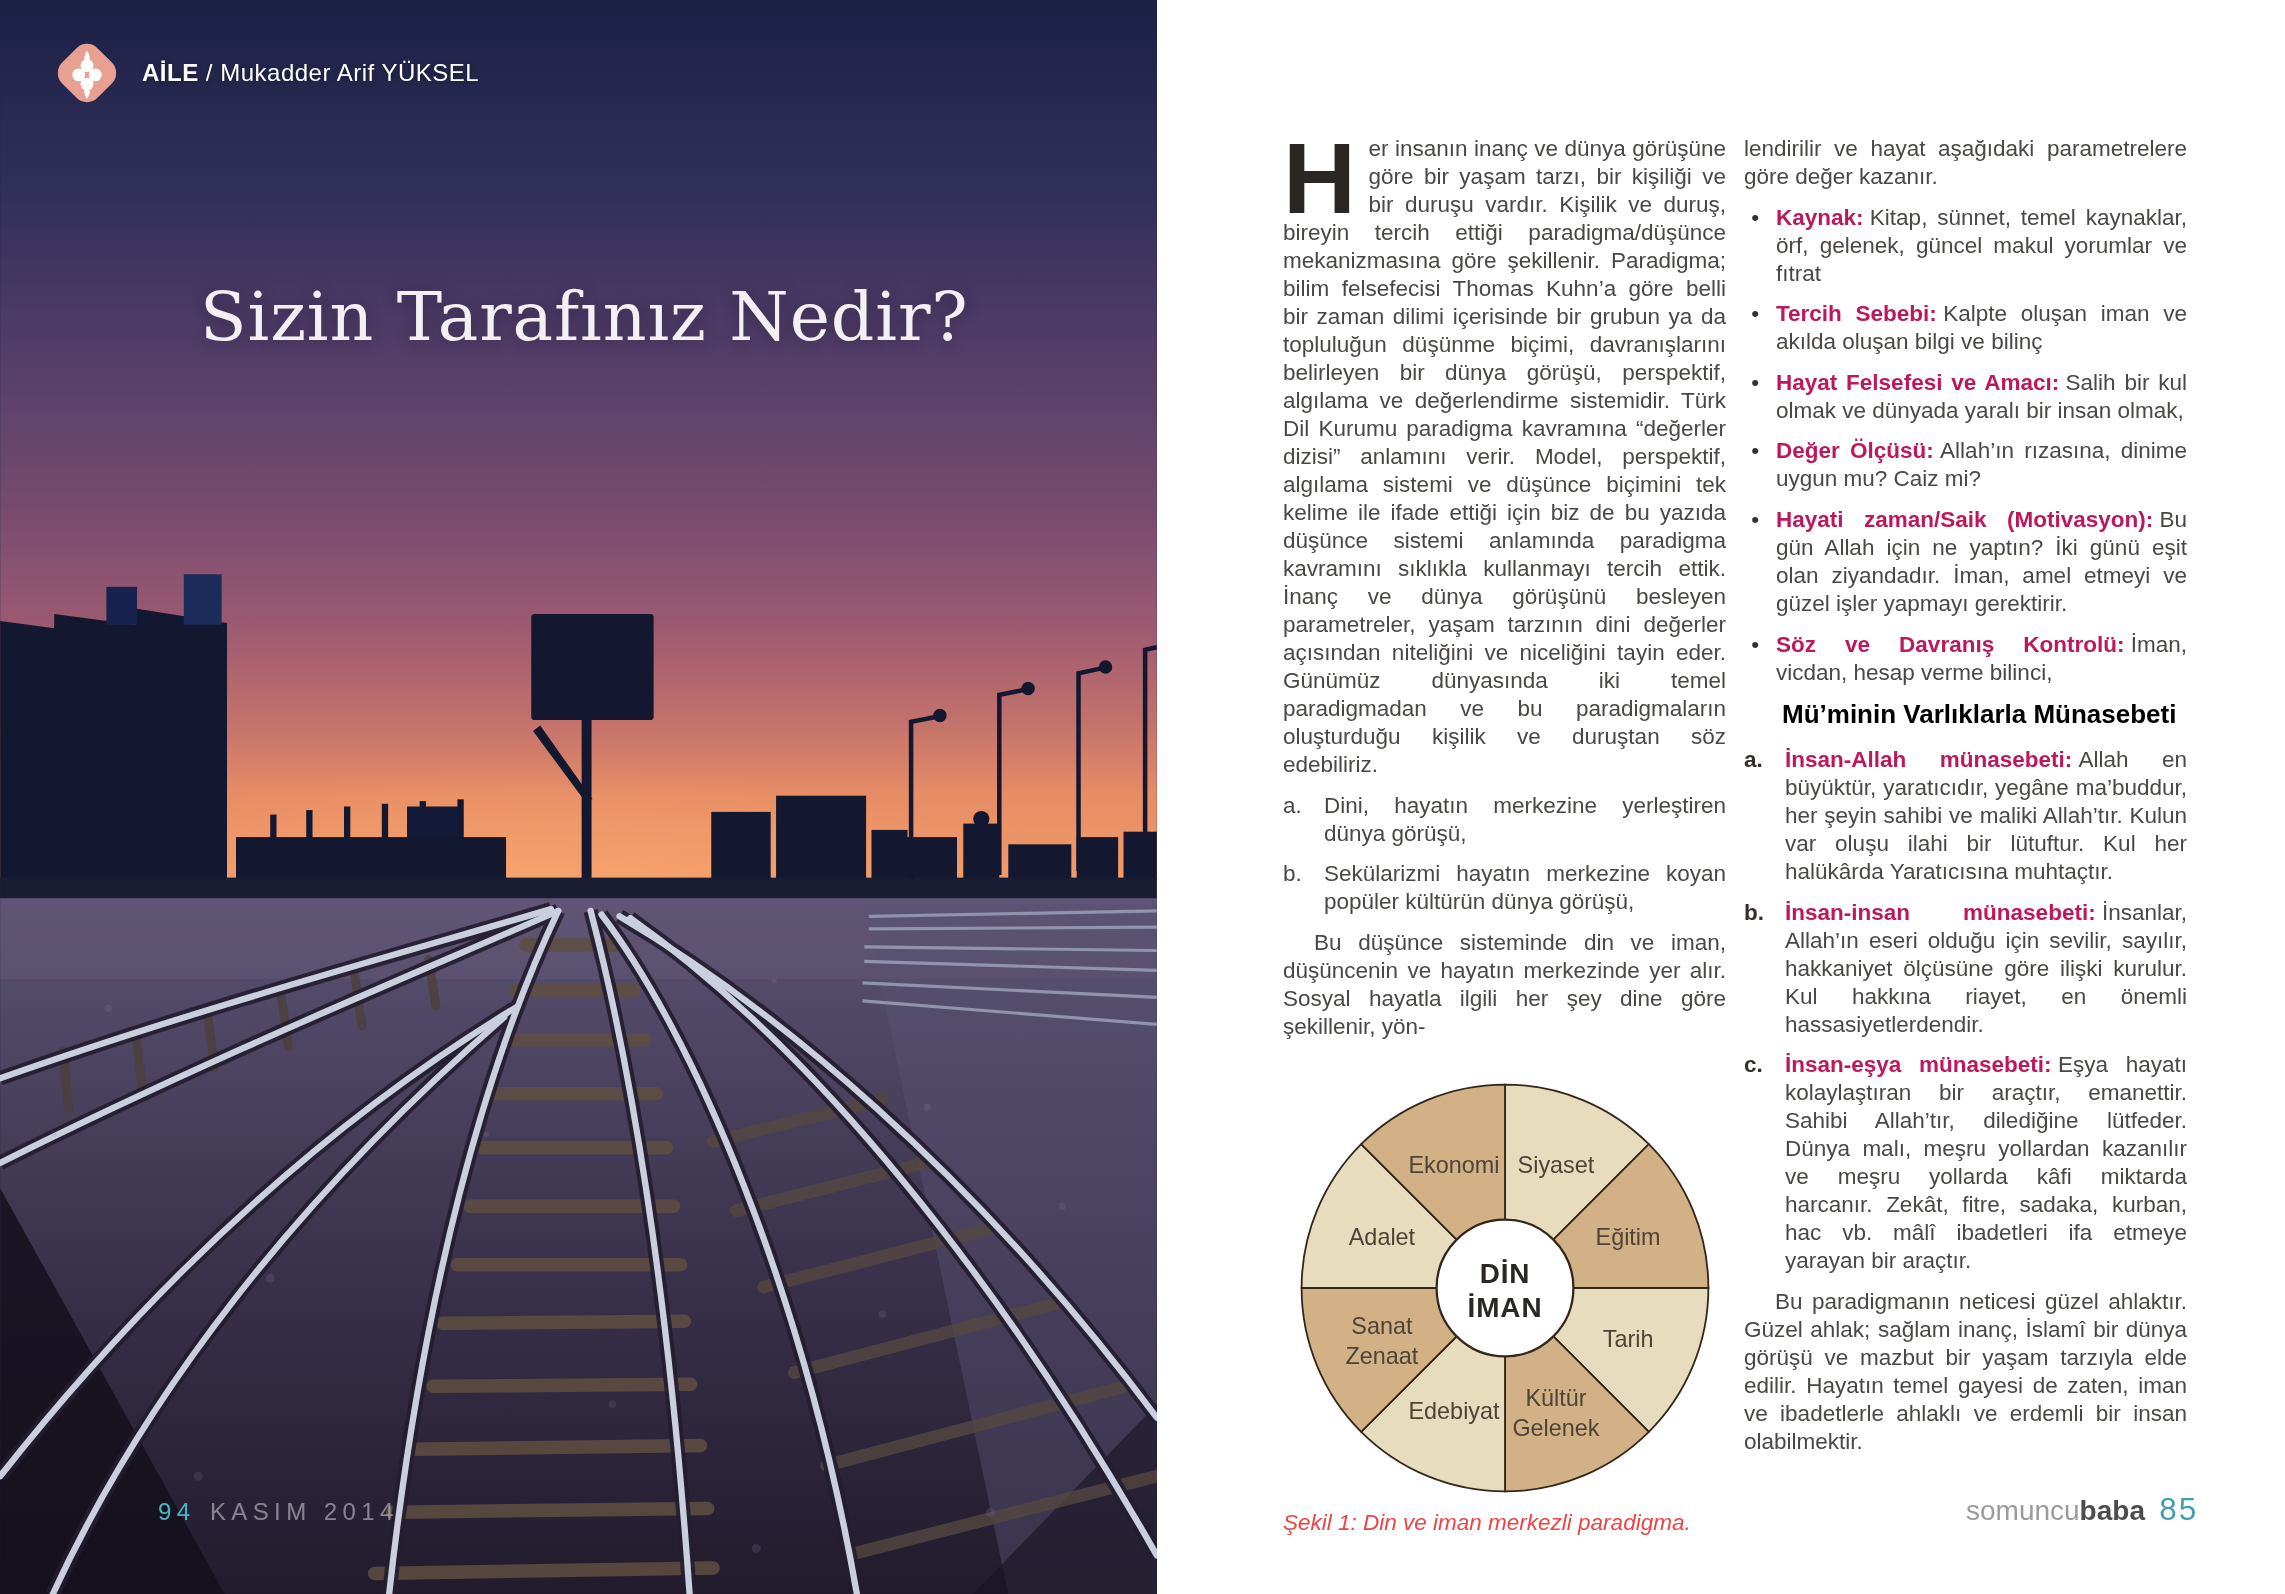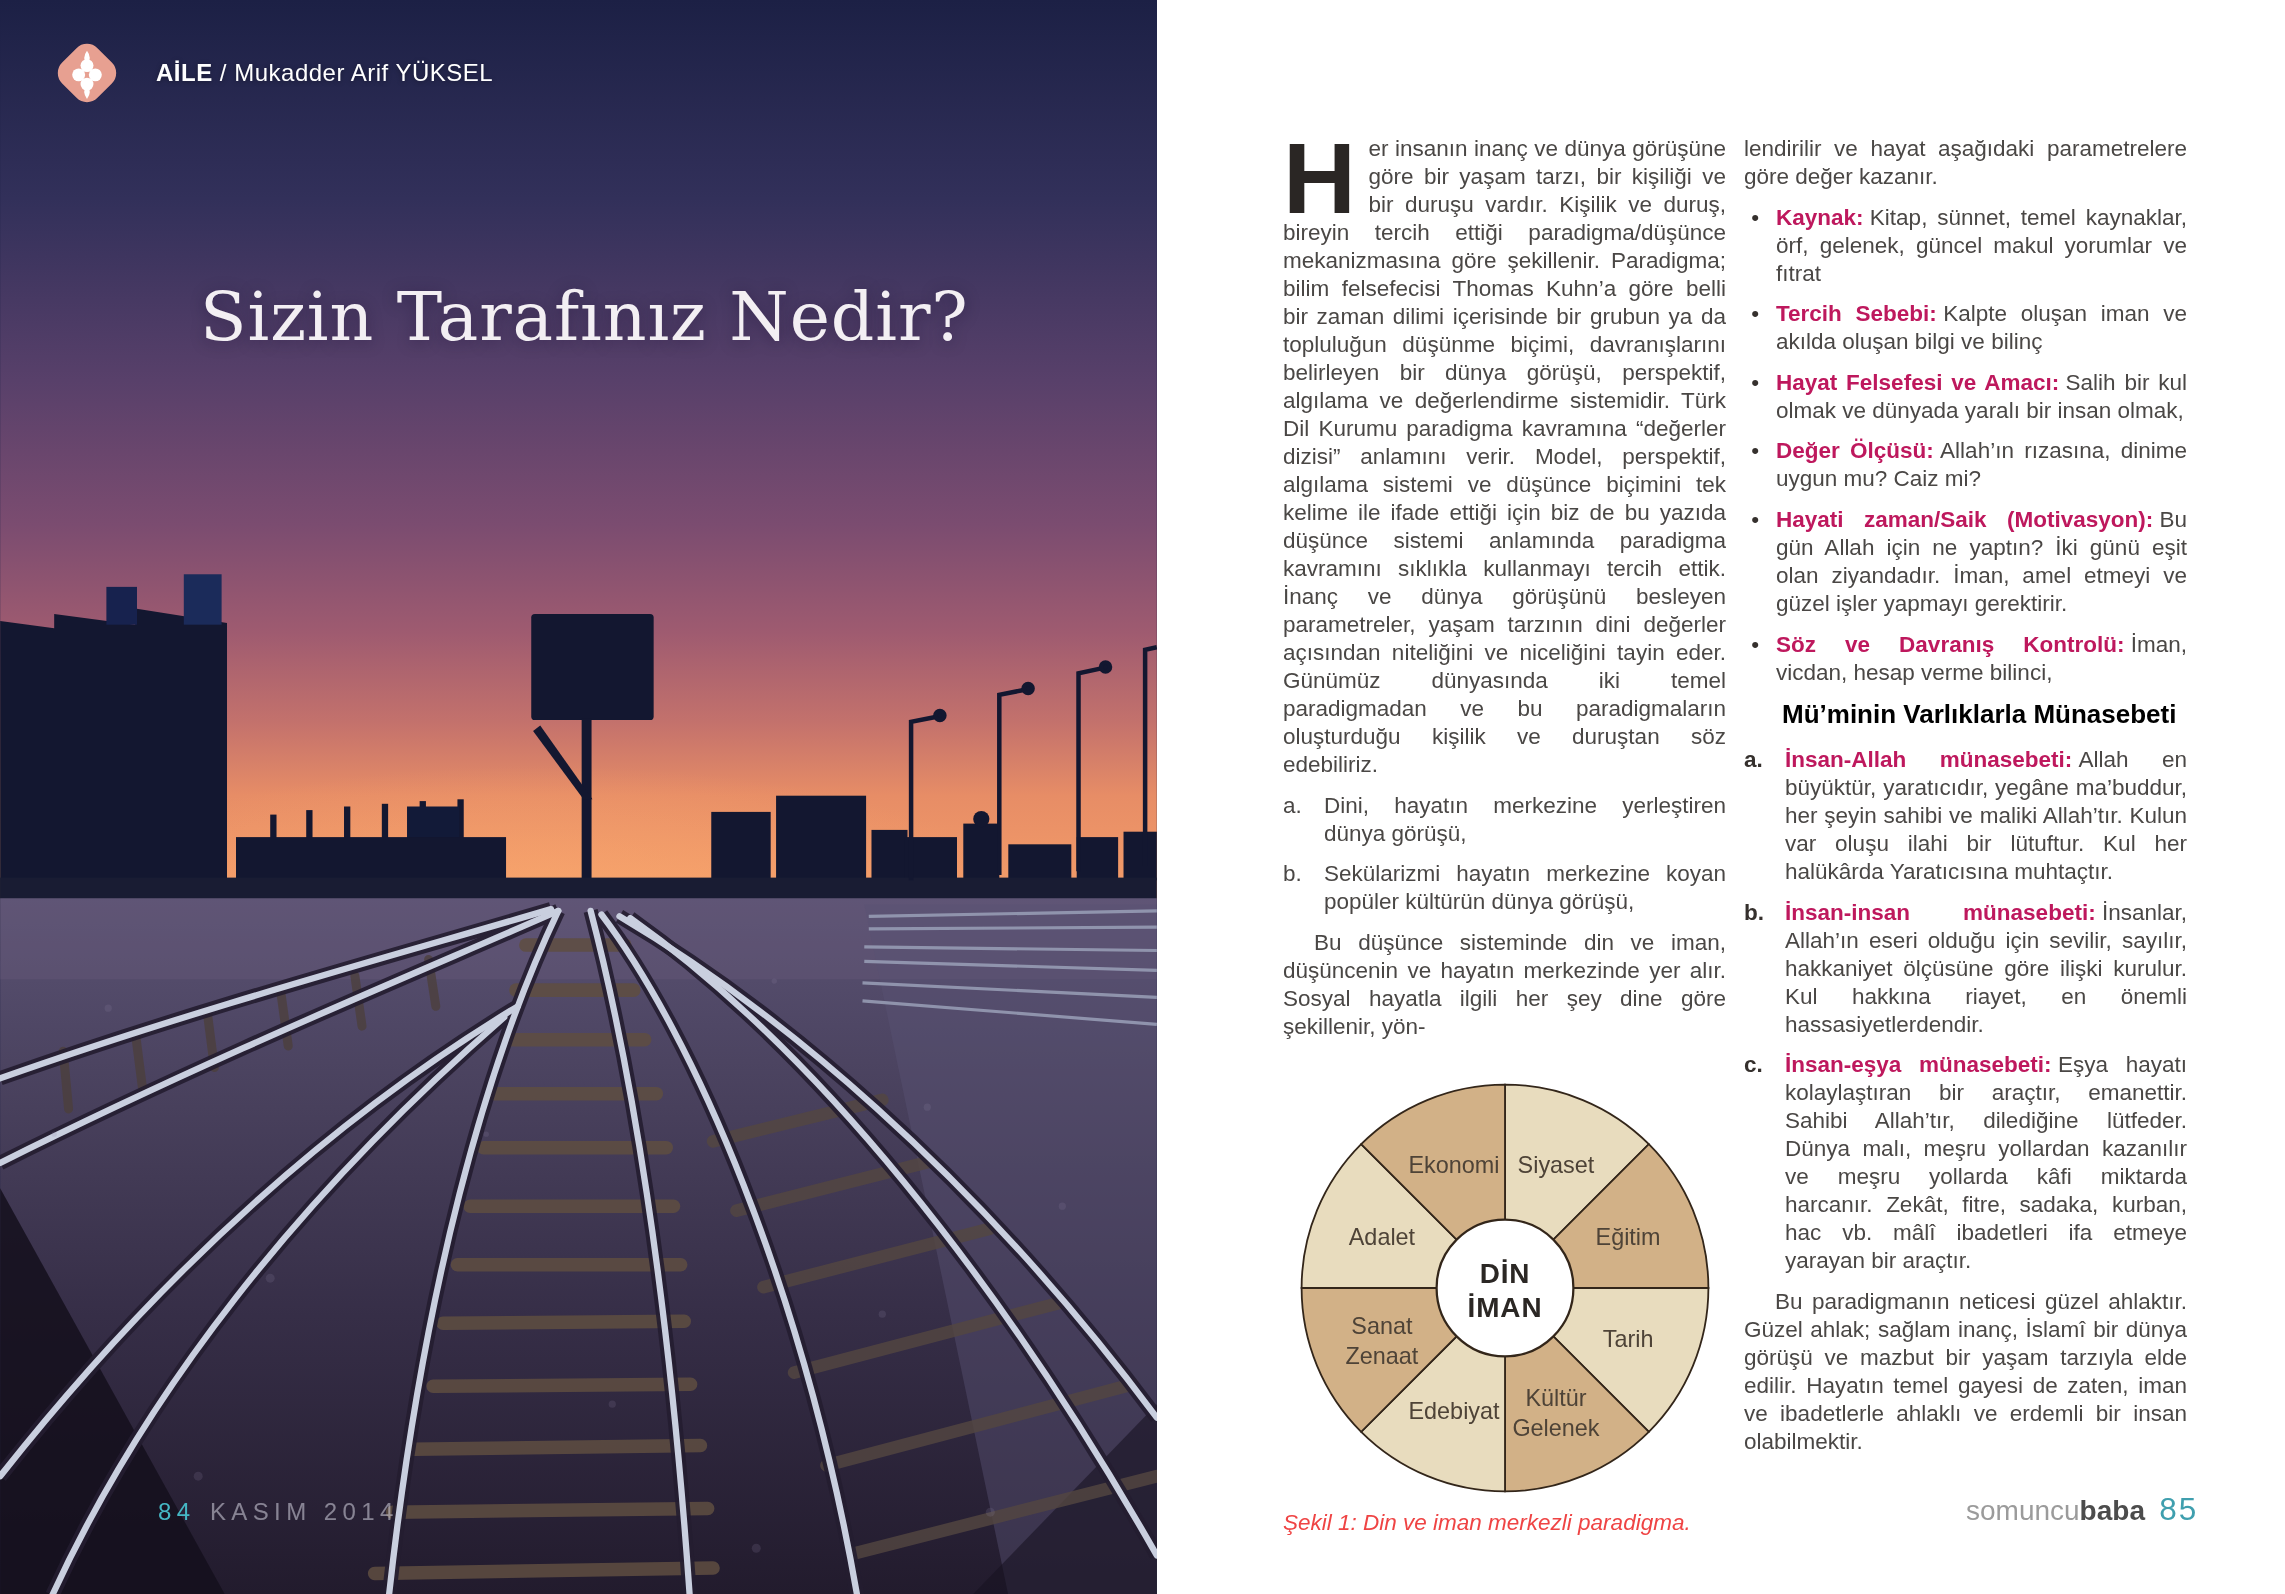--- a/index.html
+++ b/index.html
@@ -3,21 +3,21 @@
 <meta charset="utf-8">
 <style>
   html,body{margin:0;padding:0}
   body{
     width:2285px;height:1595px;position:relative;background:#ffffff;
     font-family:"Liberation Sans",sans-serif;color:#4a4745;overflow:hidden;
   }
   
   .page-left{position:absolute;left:0;top:0;width:1157px;height:1595px;overflow:hidden;background:#1c2045}
   .photo-svg{position:absolute;left:0;top:0;width:1157px;height:1595px;display:block}
-  .cover-header{position:absolute;left:50px;top:36px;display:flex;align-items:center;gap:32px;color:#ffffff}
+  .cover-header{position:absolute;left:50px;top:36px;display:flex;align-items:center;gap:18px;color:#ffffff}
   .logo{width:74px;height:74px;display:block}
   .cover-header .headline{font-size:24px;letter-spacing:0.5px;text-shadow:0 0.9px 5.4px rgba(0,0,0,.35)}
   .cover-header .cat{font-weight:bold}
   .cover-title{
     position:absolute;left:200px;top:277px;width:927px;margin:0;
     font-family:"DejaVu Serif","Liberation Serif",serif;font-weight:normal;
     font-size:68px;color:#f3eff3;letter-spacing:0.9px;text-shadow:0 1.8px 14.4px rgba(20,10,40,.35);
   }
   .cover-footer{position:absolute;left:158px;top:1498px;font-size:24px;letter-spacing:5.4px;white-space:nowrap}
   .cover-footer .pg{color:#45b7c4;margin-right:14.4px}
@@ -224,21 +224,21 @@
     <div class="headline">
       <span class="cat">AİLE</span>
       <span>/</span>
       <span>Mukadder Arif YÜKSEL</span>
     </div>
   </header>
 
   <h1 class="cover-title">Sizin Tarafınız Nedir?</h1>
 
   <div class="cover-footer">
-    <span class="pg">84</span><span class="issue">KASIM 2014</span>
+    <span class="pg">94</span><span class="issue">KASIM 2014</span>
   </div>
 </section>
 
 <section class="page-right">
 
   <div class="col col1">
     <p class="lead"><span class="dropcap">H</span><span>er insanın inanç ve dünya görüşüne göre bir yaşam tarzı, bir kişiliği ve bir duruşu vardır. Kişilik ve duruş, bireyin tercih ettiği paradigma/düşünce mekanizmasına göre şekillenir. Paradigma; bilim felsefecisi Thomas Kuhn’a göre belli bir zaman dilimi içerisinde bir grubun ya da topluluğun düşünme biçimi, davranışlarını belirleyen bir dünya görüşü, perspektif, algılama ve değerlendirme sistemidir. Türk Dil Kurumu paradigma kavramına “değerler dizisi” anlamını verir. Model, perspektif, algılama sistemi ve düşünce biçimini tek kelime ile ifade ettiği için biz de bu yazıda düşünce sistemi anlamında paradigma kavramını sıklıkla kullanmayı tercih ettik. İnanç ve dünya görüşünü besleyen parametreler, yaşam tarzının dini değerler açısından niteliğini ve niceliğini tayin eder. Günümüz dünyasında iki temel paradigmadan ve bu paradigmaların oluşturduğu kişilik ve duruştan söz edebiliriz.</span></p>
 
     <div class="alpha-item">
       <span class="marker">a.</span>

